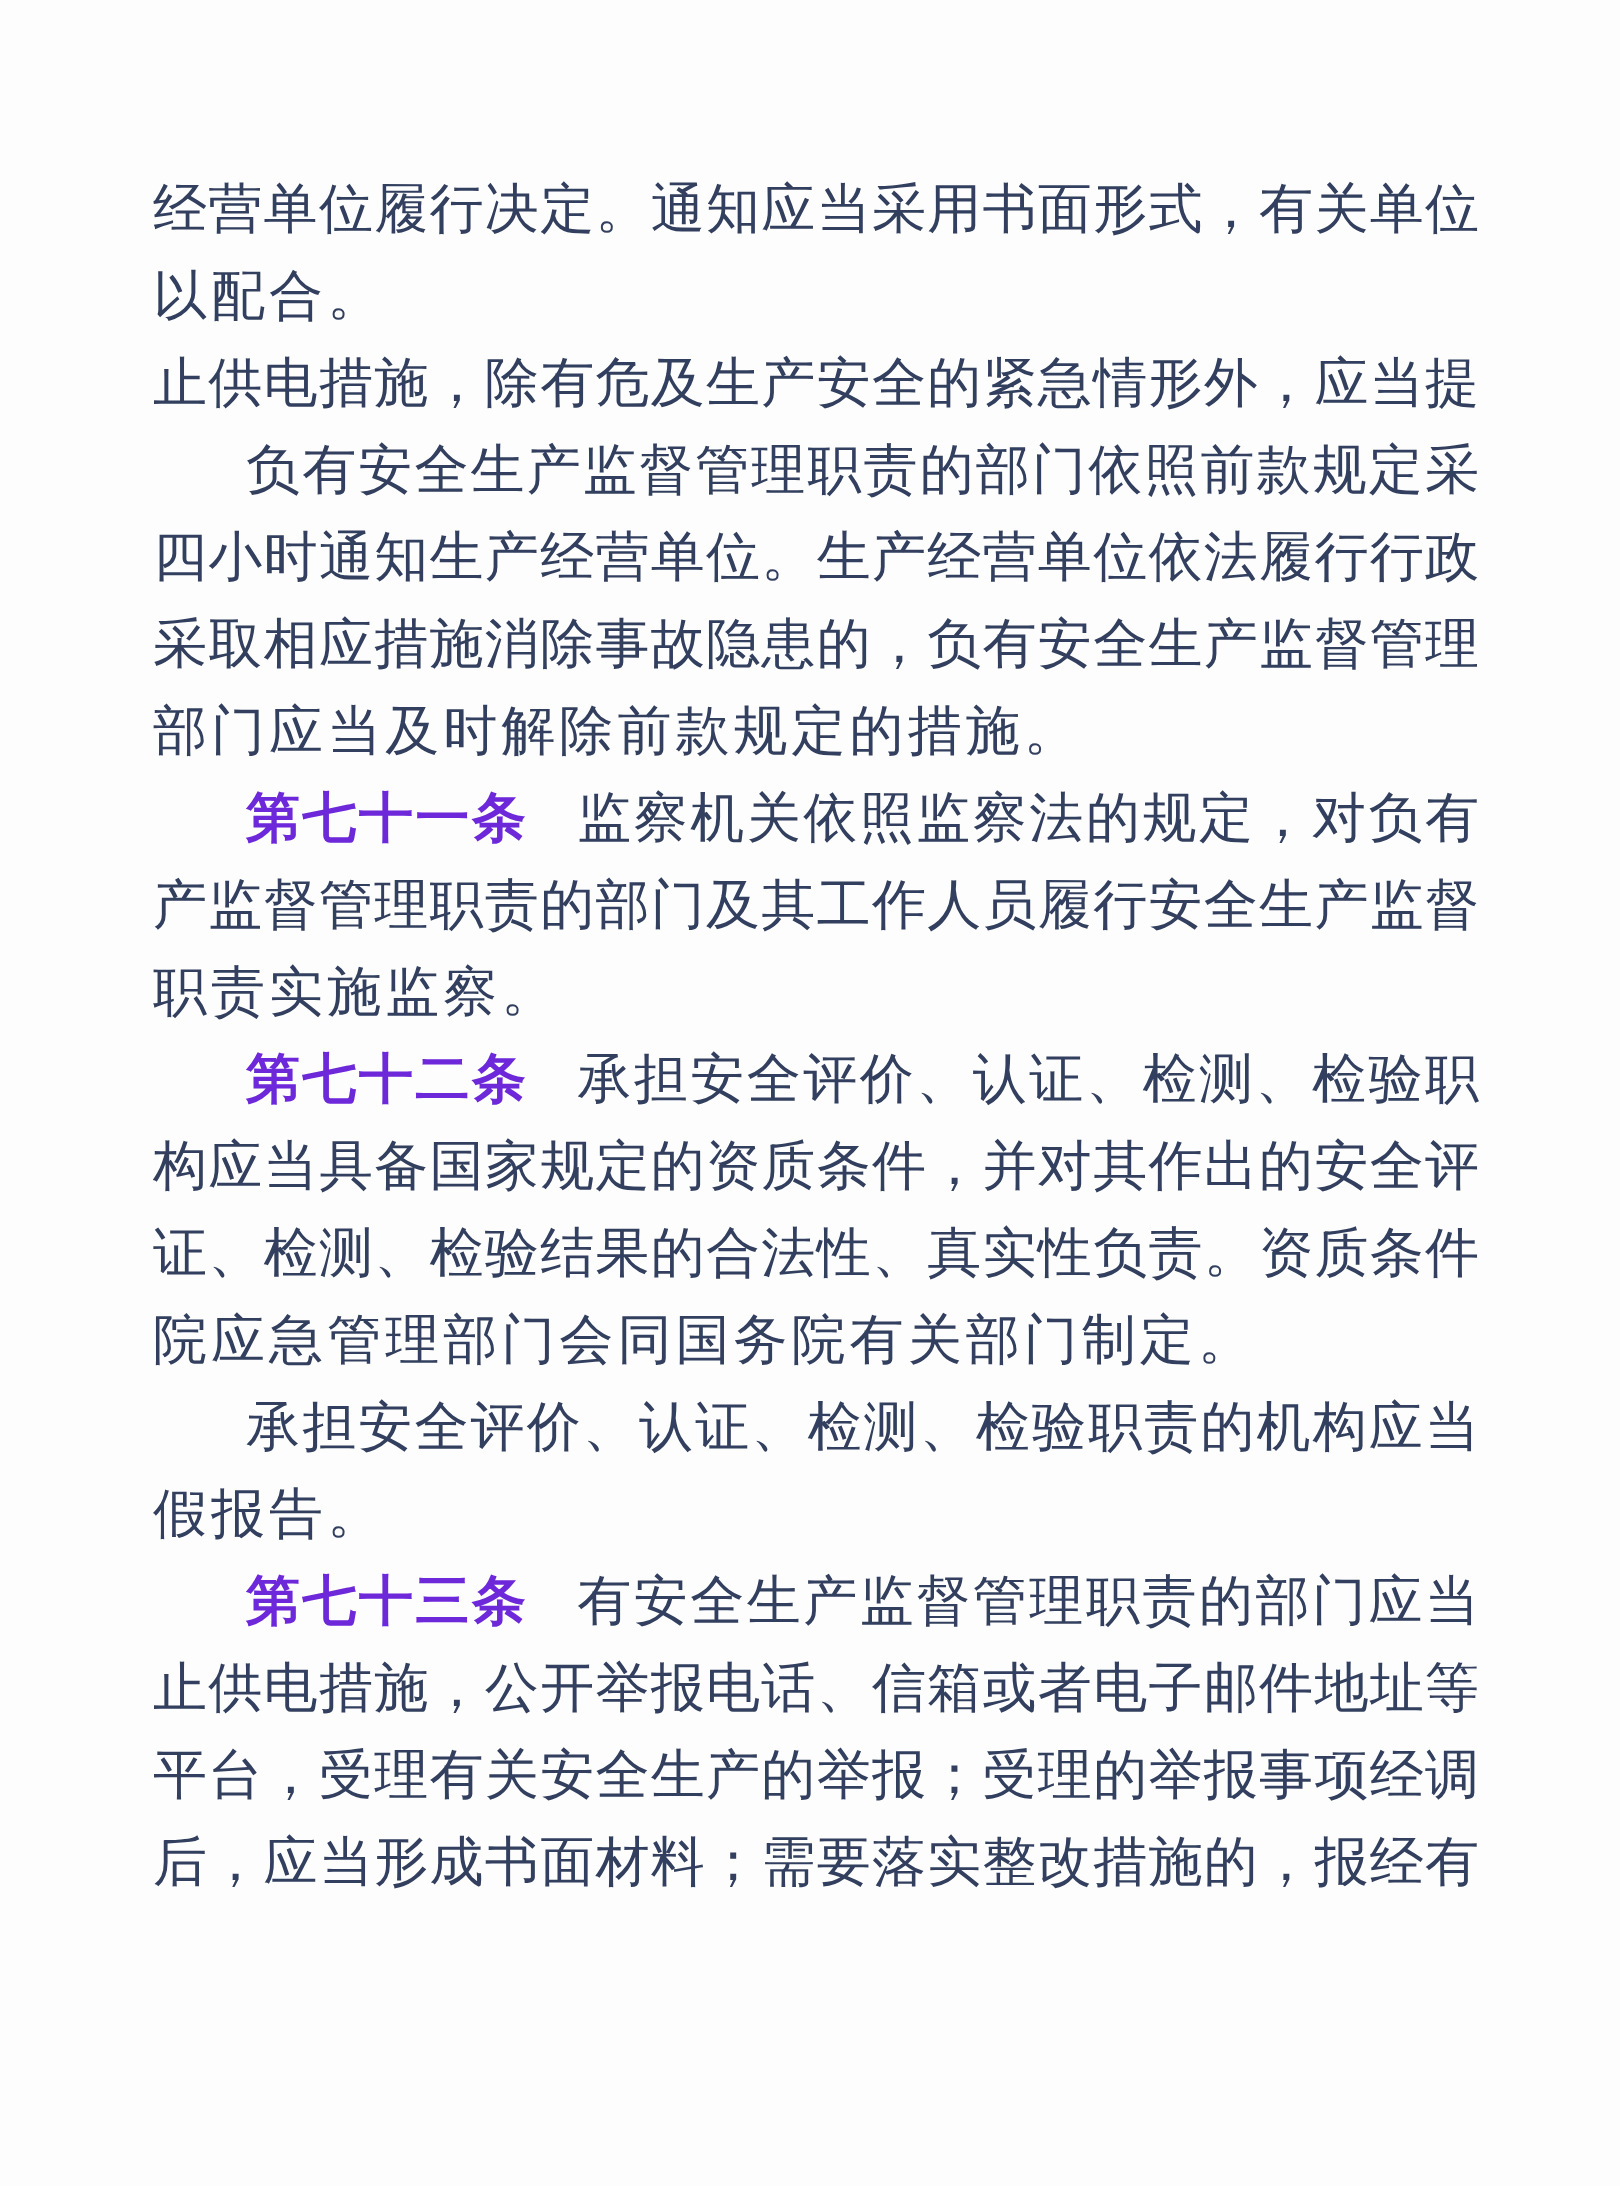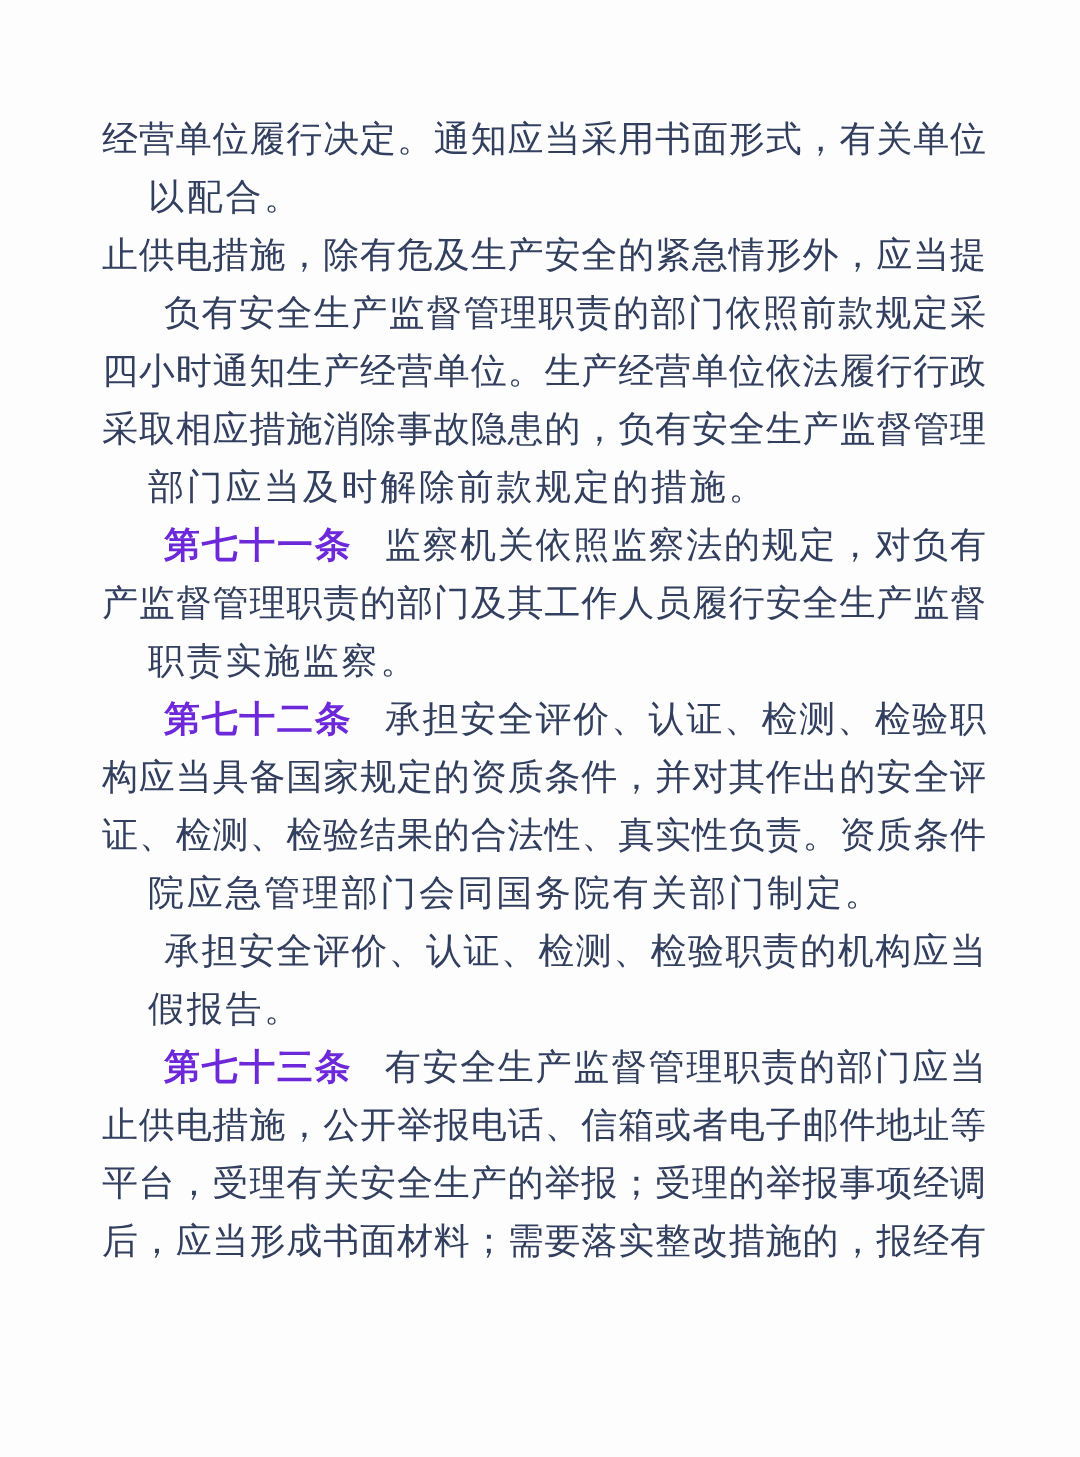--- a/index.html
+++ b/index.html
@@ -31,21 +31,20 @@
     white-space: normal;
     overflow: hidden;
   }
   .line.indent {
     padding-left: 62px;
   }
   .line.end {
     text-align: right;
     text-align-last: left;
     letter-spacing: 2.7px;
-    margin-left: 46px;
   }
   .lead {
     font-family: Liberation Serif, serif;
     font-weight: bold;
     color: #6d28d9;
     margin-right: 0.9em;
   }
 </style>
 </head>
 <body>

